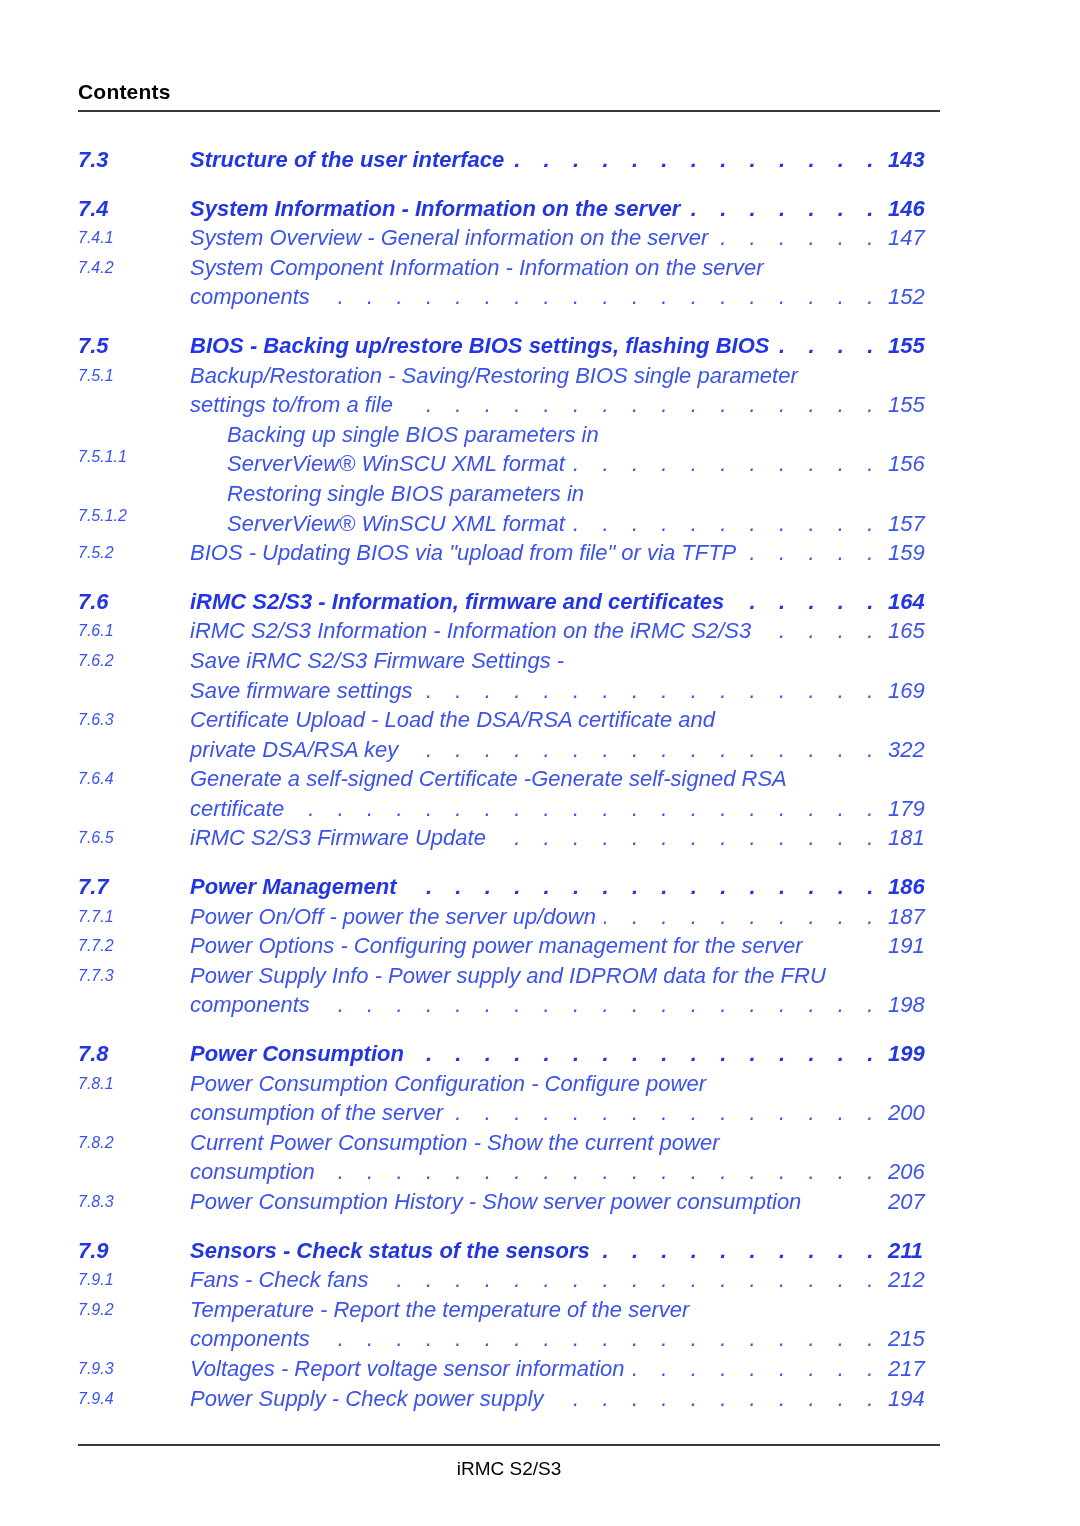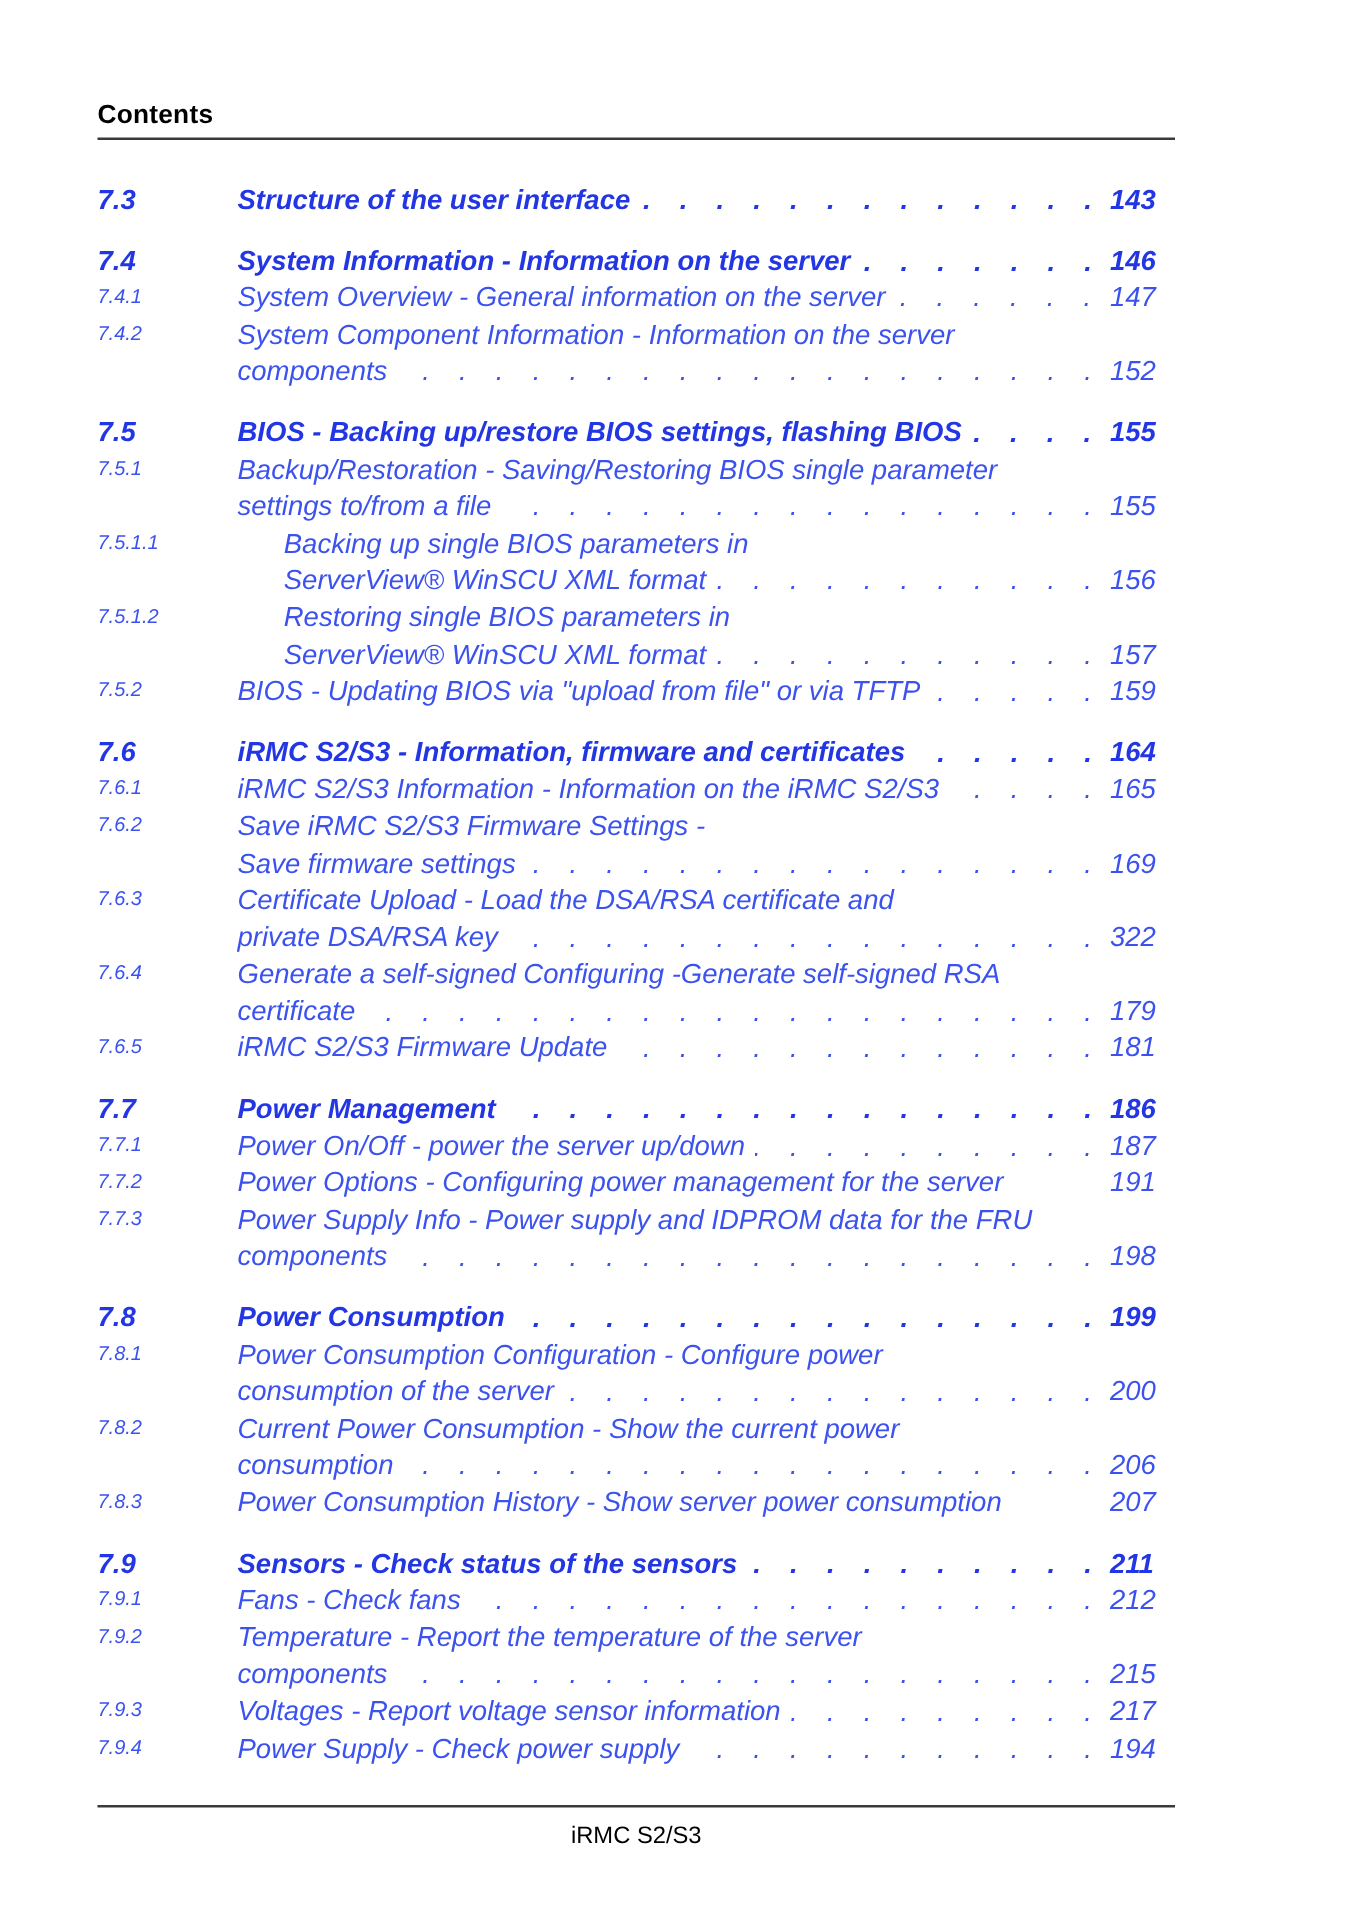--- a/index.html
+++ b/index.html
@@ -66,21 +66,21 @@
   }
 
   .num {
     flex: 0 0 auto;
     width: 112px;
     font-size: 16px;
     line-height: 29.6px;
     white-space: nowrap;
   }
   .toc-entry.level1 .num { font-size: 22px; }
-  .toc-entry.level4 .num { width: 112px; }
+  .toc-entry.level4 .num { width: 112px; margin-top: 22px; }
 
   .body-col {
     flex: 1 1 auto;
     min-width: 0;
   }
   .toc-entry.level4 .body-col {
     padding-left: 37px;
   }
 
   
@@ -304,21 +304,21 @@
             <span class="label">private DSA/RSA key</span>
             <span class="leader">. . . . . . . . . . . . . . . . . . . . . . . . . . . . . . . . . . . . . . . . . . . . . . . . . . . . . . . . . . . . . . . . . . . . . </span>
             <span class="pagenum">322</span>
           </div>
         </div>
       </div>
       <div class="toc-entry level3">
         <div class="num">7.6.4</div>
         <div class="body-col">
           <div class="line">
-            <span class="label">Generate a self-signed Configuring -Generate self-signed RSA</span>
+            <span class="label">Generate a self-signed Certificate -Generate self-signed RSA</span>
             <span class="leader none"></span>
             <span class="pagenum"></span>
           </div>
           <div class="line">
             <span class="label">certificate</span>
             <span class="leader">. . . . . . . . . . . . . . . . . . . . . . . . . . . . . . . . . . . . . . . . . . . . . . . . . . . . . . . . . . . . . . . . . . . . . </span>
             <span class="pagenum">179</span>
           </div>
         </div>
       </div>

